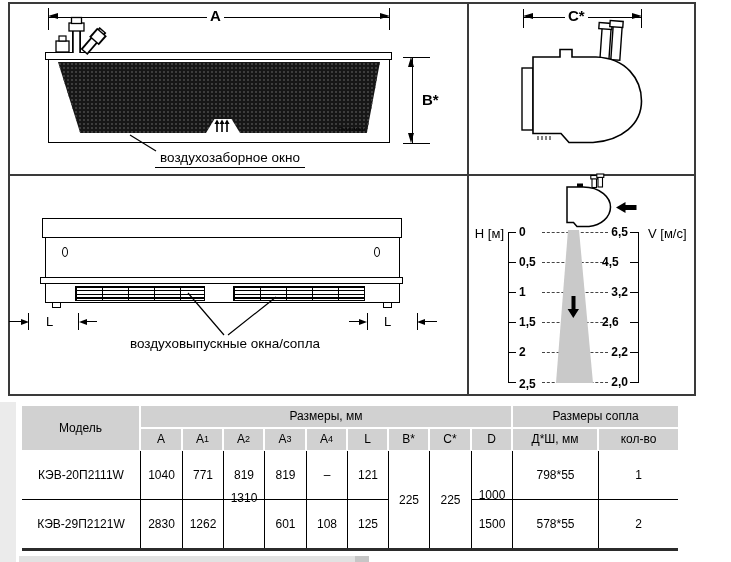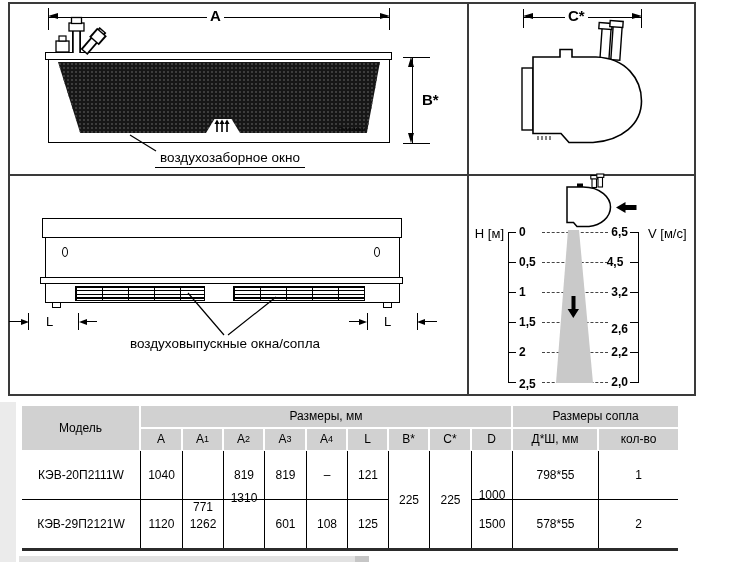--- a/index.html
+++ b/index.html
@@ -137,23 +137,23 @@
     <div class="dash" style="top:381.5px;"></div>
 
     <div class="chnum" style="left:519px;top:225px;">0</div>
     <div class="chnum" style="left:519px;top:255px;">0,5</div>
     <div class="chnum" style="left:519px;top:285px;">1</div>
     <div class="chnum" style="left:519px;top:315px;">1,5</div>
     <div class="chnum" style="left:519px;top:345px;">2</div>
     <div class="chnum" style="left:519px;top:377px;">2,5</div>
 
     <div class="chnum" style="left:602px;top:225px;width:26px;text-align:right;">6,5</div>
-    <div class="chnum" style="left:602px;top:255px;width:26px;text-align:center;">4,5</div>
+    <div class="chnum" style="left:602px;top:255px;width:26px;text-align:left;">4,5</div>
     <div class="chnum" style="left:602px;top:285px;width:26px;text-align:right;">3,2</div>
-    <div class="chnum" style="left:602px;top:315px;width:26px;text-align:right;margin-top:7px;">2,6</div>
+    <div class="chnum" style="left:602px;top:315px;width:26px;">2,6</div>
     <div class="chnum" style="left:602px;top:345px;width:26px;text-align:right;">2,2</div>
     <div class="chnum" style="left:602px;top:375px;width:26px;text-align:right;">2,0</div>
   </div>
 
   <svg width="731" height="562" viewBox="0 0 731 562">
 
     <g>
         <path d="M130,135 L156,151" stroke="#000" stroke-width="1.2" fill="none"></path>
       </g>
 
@@ -277,34 +277,34 @@
     <div class="ln" style="left:512px;top:451px;width:1px;height:97px;"></div>
     <div class="ln" style="left:598px;top:451px;width:1px;height:97px;"></div>
 
     <div class="ln" style="left:22px;top:499px;width:366px;height:1px;"></div>
     <div class="ln" style="left:471px;top:499px;width:207px;height:1px;"></div>
 
     <div class="ln" style="left:22px;top:548px;width:656px;height:3px;background:#2b2b2b;"></div>
 
     <div class="cell" style="left:22px;top:451px;width:118px;height:48px;">КЭВ-20П2111W</div>
     <div class="cell" style="left:141px;top:451px;width:41px;height:48px;">1040</div>
-    <div class="cell" style="left:183px;top:451px;width:40px;height:48px;margin-top:32px;">771</div>
+    <div class="cell" style="left:183px;top:451px;width:40px;height:48px;">771</div>
     <div class="cell" style="left:224px;top:451px;width:40px;height:48px;">819</div>
     <div class="cell" style="left:265px;top:451px;width:41px;height:48px;">819</div>
     <div class="cell" style="left:307px;top:451px;width:40px;height:48px;">–</div>
     <div class="cell" style="left:348px;top:451px;width:40px;height:48px;">121</div>
     <div class="cell" style="left:472px;top:451px;width:40px;height:48px;margin-top:20px;">1000</div>
     <div class="cell" style="left:513px;top:451px;width:85px;height:48px;">798*55</div>
     <div class="cell" style="left:599px;top:451px;width:79px;height:48px;">1</div>
 
     <div class="cell" style="left:389px;top:451px;width:40px;height:97px;">225</div>
     <div class="cell" style="left:430px;top:451px;width:41px;height:97px;">225</div>
 
     <div class="cell" style="left:22px;top:500px;width:118px;height:48px;text-align:center;">КЭВ-29П2121W</div>
-    <div class="cell" style="left:141px;top:500px;width:41px;height:48px;">1120</div>
+    <div class="cell" style="left:141px;top:500px;width:41px;height:48px;">2830</div>
     <div class="cell" style="left:183px;top:500px;width:40px;height:48px;">1262</div>
     <div class="cell" style="left:224px;top:474px;width:40px;height:48px;">1310</div>
     <div class="cell" style="left:265px;top:500px;width:41px;height:48px;">601</div>
     <div class="cell" style="left:307px;top:500px;width:40px;height:48px;">108</div>
     <div class="cell" style="left:348px;top:500px;width:40px;height:48px;">125</div>
     <div class="cell" style="left:472px;top:500px;width:40px;height:48px;">1500</div>
     <div class="cell" style="left:513px;top:500px;width:85px;height:48px;">578*55</div>
     <div class="cell" style="left:599px;top:500px;width:79px;height:48px;">2</div>
   </div>
 

